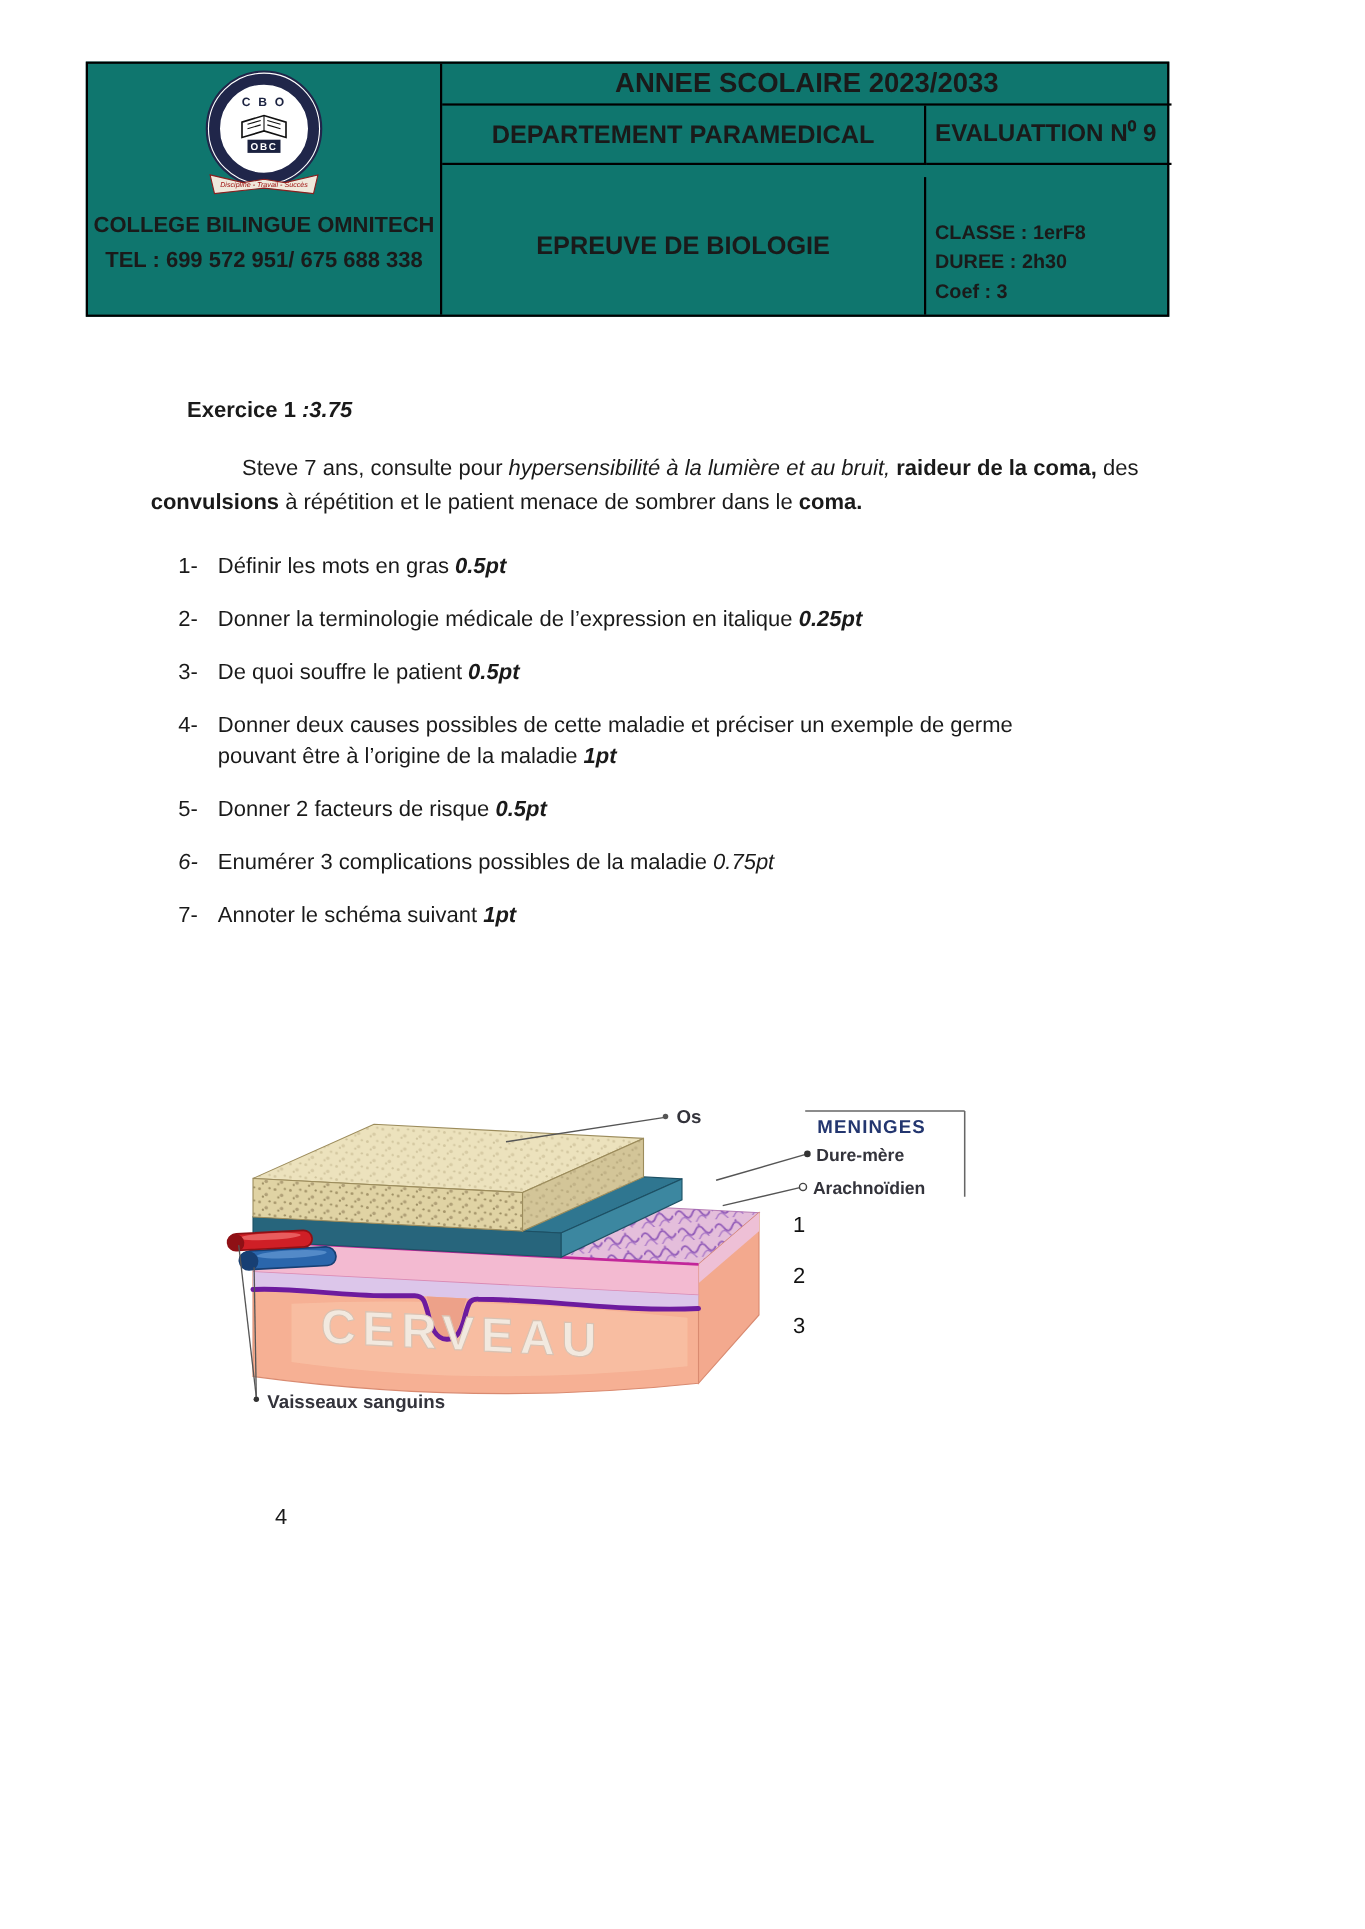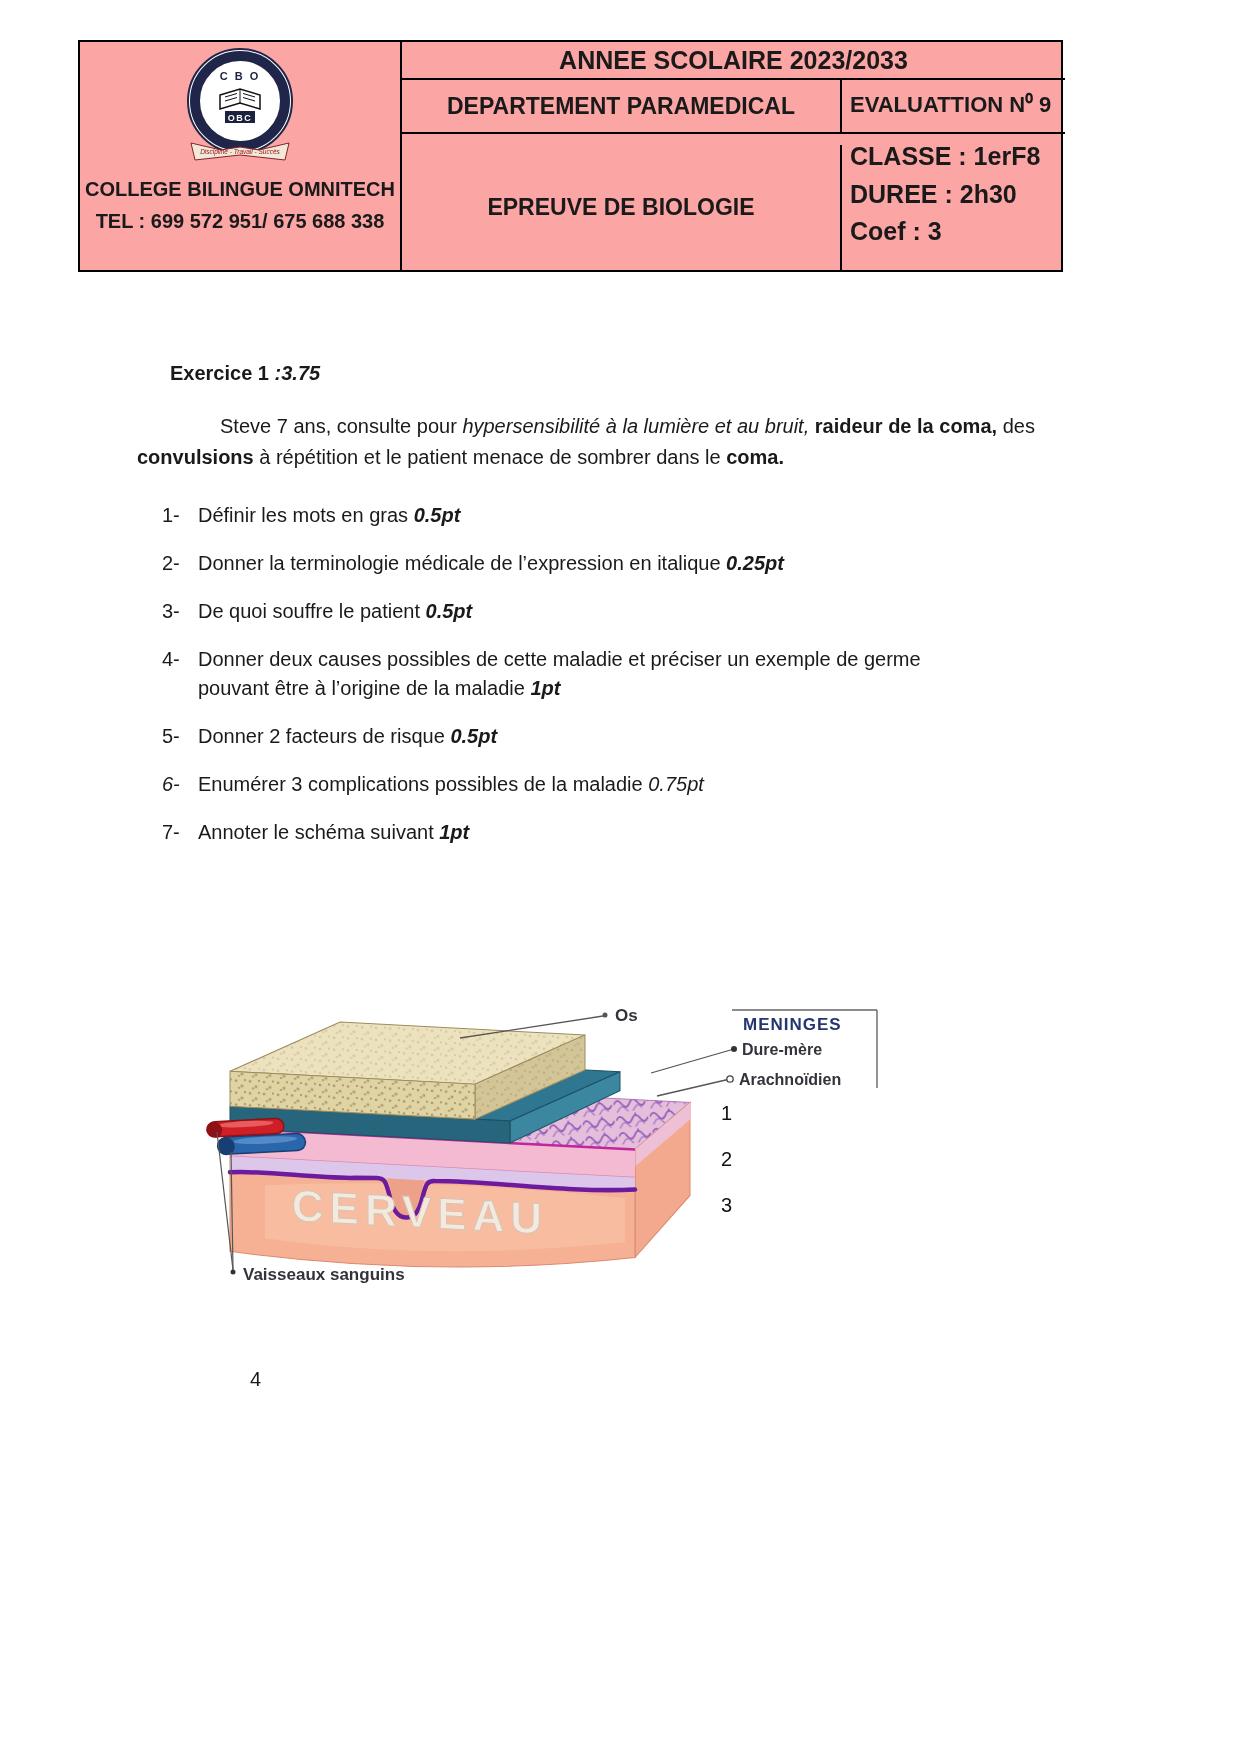--- a/index.html
+++ b/index.html
@@ -4,36 +4,36 @@
 <style>
   html,body { margin:0; padding:0; background:#e9e9e9; }
   .page {
     position:relative; width:1241px; height:1754px; margin:0 auto;
     background:#ffffff; font-family:"Liberation Sans", sans-serif; color:#1a1a1a;
     overflow:hidden;
   }
 
   
   .header-table {
-    position:absolute; left:78px; top:40px; width:985px;
+    position:absolute; left:78px; top:56px; width:985px;
     display:grid; grid-template-columns:322px 440px 223px; grid-template-rows:38px 54px 136px;
-    border:2px solid #000; box-sizing:border-box; background:#fca5a5;
+    border:2px solid #000; box-sizing:border-box; background:#0f766e;
   }
   .header-table > div { box-sizing:border-box; }
   .cell-school { grid-column:1; grid-row:1/4; border-right:2px solid #000;
     display:flex; flex-direction:column; align-items:center; padding-top:3px; }
   .cell-annee { grid-column:2/4; grid-row:1; border-bottom:2px solid #000;
     display:flex; align-items:center; justify-content:center; font-weight:bold; font-size:25px; }
   .cell-dept { grid-column:2; grid-row:2; border-right:2px solid #000; border-bottom:2px solid #000;
     display:flex; align-items:center; justify-content:center; font-weight:bold; font-size:23px; }
   .cell-eval { grid-column:3; grid-row:2; border-bottom:2px solid #000;
     font-weight:bold; font-size:22px; padding:8px 6px 0 8px; }
   .cell-epreuve { grid-column:2; grid-row:3; border-right:2px solid #000;
     display:flex; align-items:center; justify-content:center; font-weight:bold; font-size:23px;margin-top:11px; }
-  .cell-classe { grid-column:3; grid-row:3; font-weight:bold; font-size:25px; padding:4px 6px 0 8px; line-height:1.5; }
+  .cell-classe { grid-column:3; grid-row:3; font-weight:bold; font-size:18px; padding:4px 6px 0 8px; line-height:1.5;margin-top:44px; }
   .school-name { font-weight:bold; font-size:20px; line-height:32px; text-align:center; }
 
   
   .content { position:absolute; left:137px; top:362px; width:970px; font-size:20px; }
   .ex-title { margin-left:33px; font-weight:bold; }
   .ex-points { font-style:italic; }
   .intro { margin:26px 0 0 0; width:940px; line-height:1.55; text-indent:83px; }
   .bd { font-weight:bold; }
   .it { font-style:italic; }
   .questions { margin-top:28px; margin-left:25px; }

